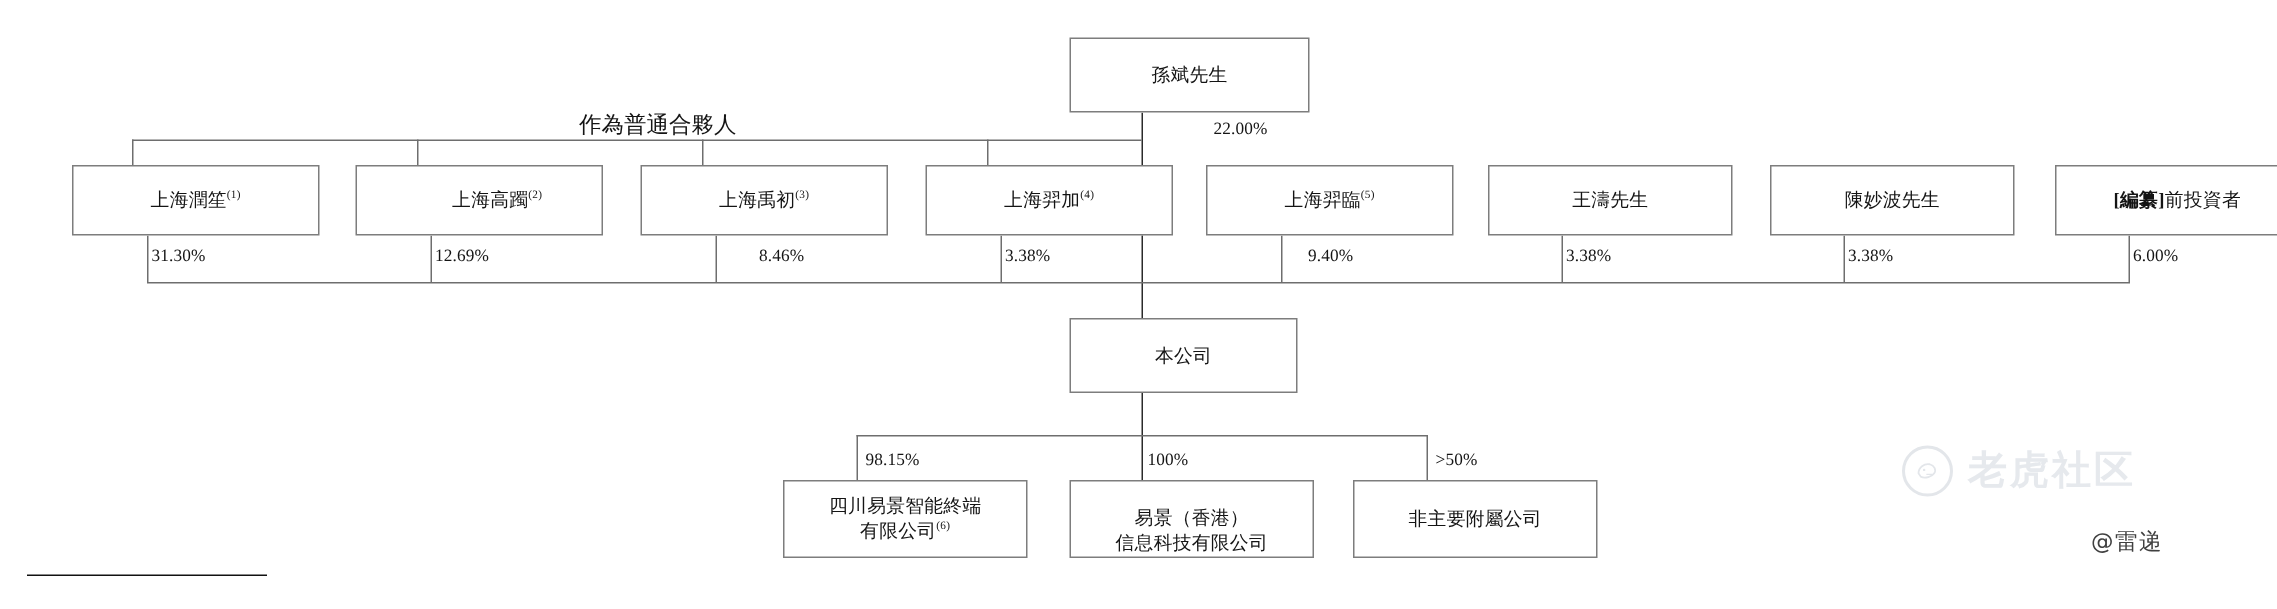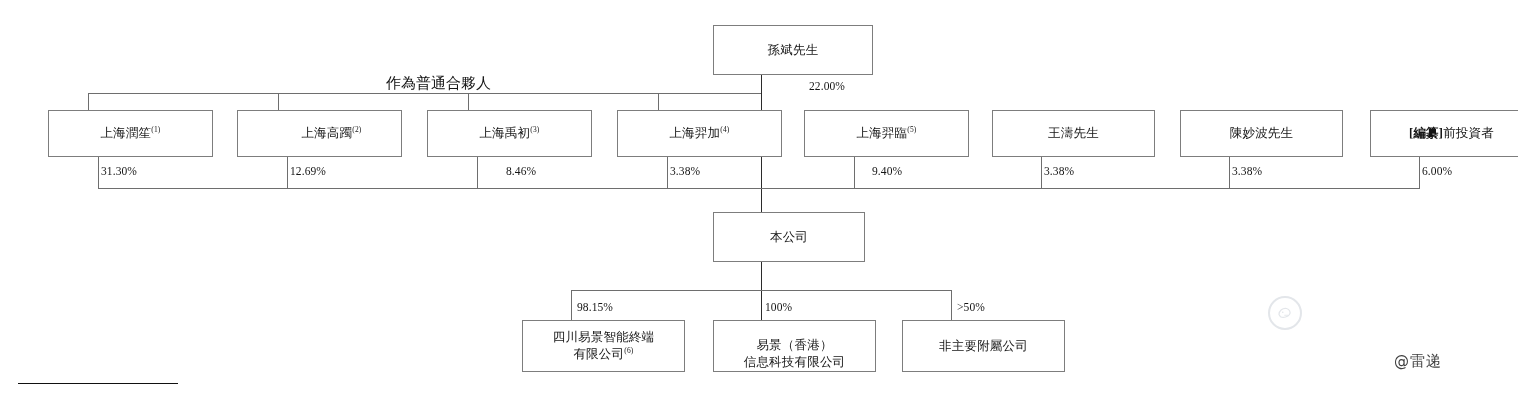--- a/index.html
+++ b/index.html
@@ -215,16 +215,17 @@
   <div class="footnote-rule"></div>
 
   <div class="watermark" id="watermark-brand">
     <span class="wm-logo">
       <svg width="18" height="18" viewBox="0 0 24 24" aria-hidden="true">
         <path d="M4 14 C4 9, 9 5, 14 6 C18 7, 20 11, 18 14 C16 17, 10 19, 6 17 Z" fill="none" stroke="#e3e6ea" stroke-width="1.6"></path>
         <circle cx="9" cy="11" r="1.1" fill="#e3e6ea"></circle>
         <path d="M11 15 L16 15" stroke="#e3e6ea" stroke-width="1.2"></path>
       </svg>
     </span>
+    <span class="wm-text">老虎社区</span>
   </div>
   <div class="watermark" id="watermark-handle">@雷递</div>
 
 </div>
 
 </body></html>

